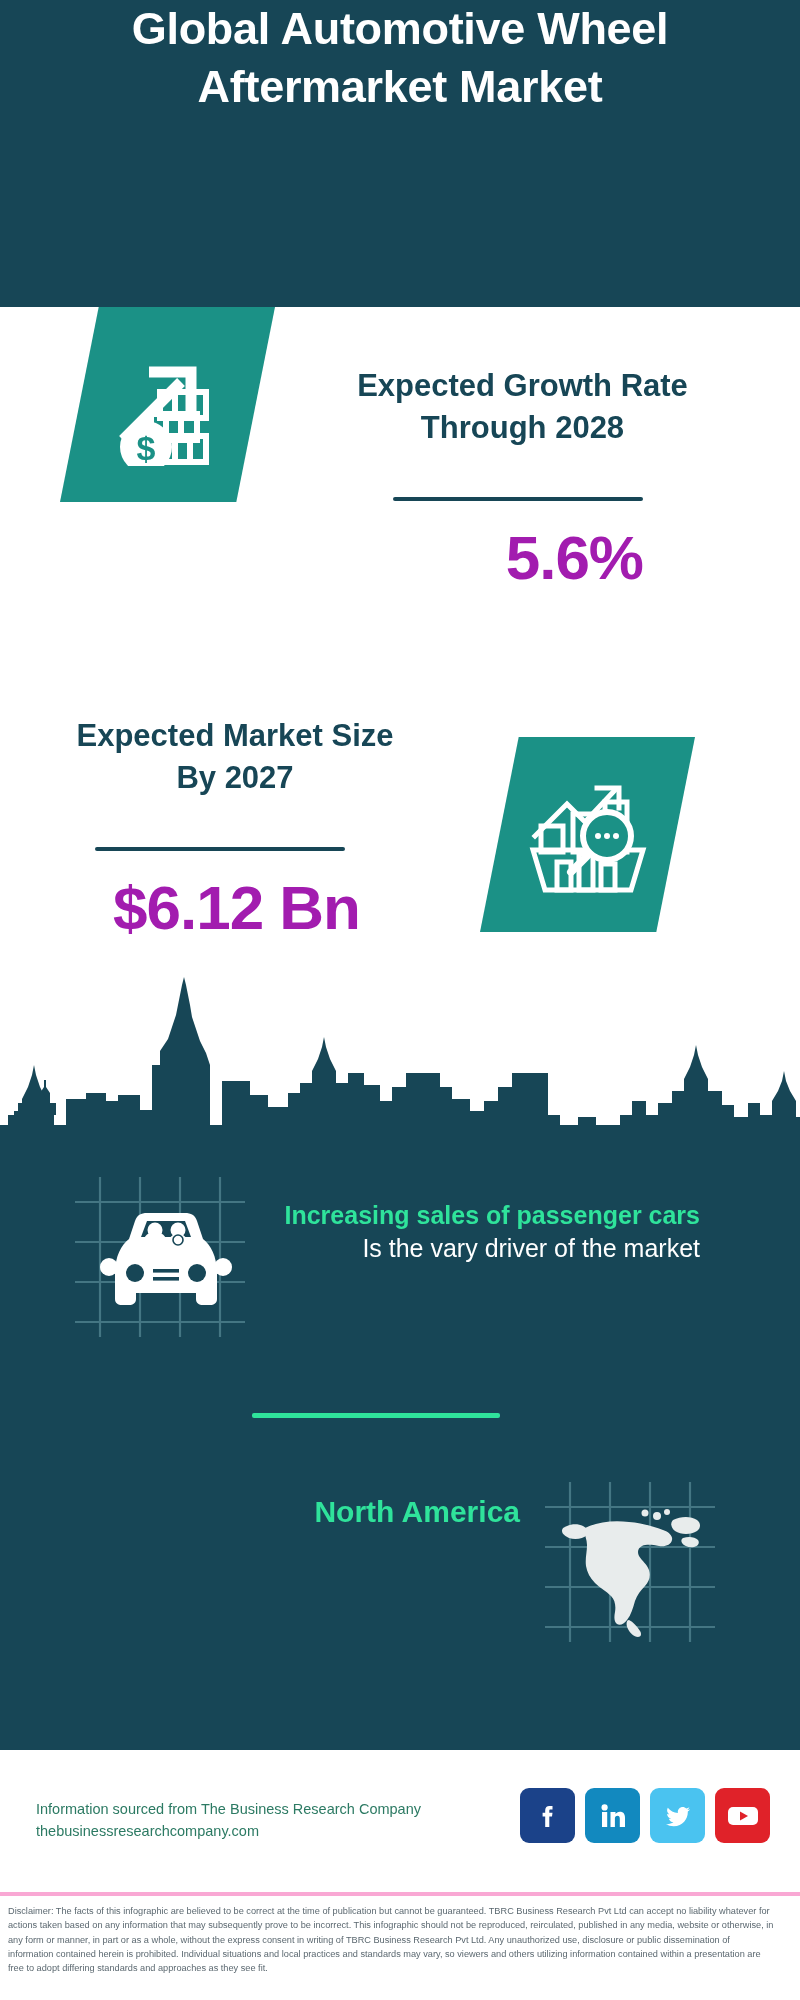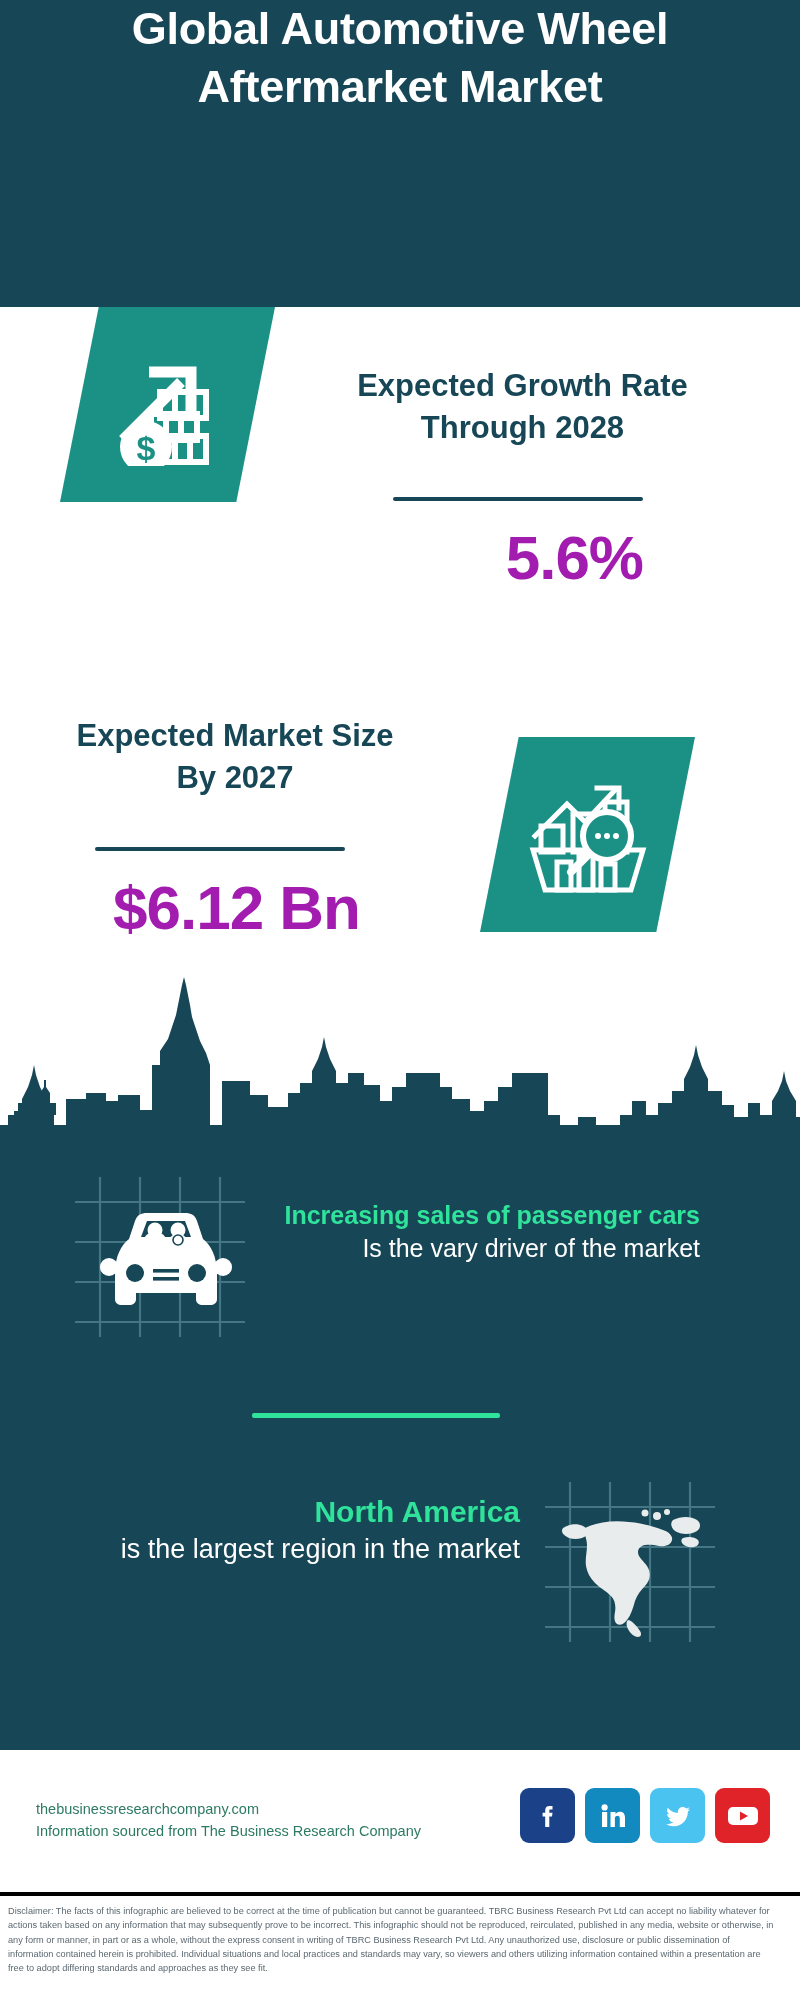--- a/index.html
+++ b/index.html
@@ -81,21 +81,21 @@
   .social-row { position:absolute; right:30px; top:38px; display:flex; gap:10px; }
   .social {
     width:55px; height:55px; border-radius:9px;
     display:flex; align-items:center; justify-content:center;
   }
   .social svg { display:block; }
 
   
   .disclaimer {
     position:absolute; left:0; top:1892px; width:800px; height:108px;
-    background:#ffffff; border-top:4px solid #000000;
+    background:#ffffff; border-top:4px solid #f9a8d4;
     padding:8px 24px 0 8px;
   }
   .disclaimer p {
     color:#5b6870; font-size:9.2px; line-height:1.55; text-align:left;
     font-family:"Liberation Sans", sans-serif;
   }
 </style>
 </head>
 <body>
 
@@ -217,21 +217,20 @@
 
     <div class="fact" style="left:260px; top:62px; width:440px;">
       <span class="hl">Increasing sales of passenger cars</span><br>
       <span class="rest">Is the vary driver of the market</span>
     </div>
 
     <div class="green-rule" style="left:252px; top:276px; width:248px;"></div>
 
     <div class="fact" style="left:70px; top:355px; width:450px;">
       <span class="hl" style="font-size:30px;">North America</span><br>
-      <span class="rest" style="font-size:27px;">is the largest region in the market</span>
     </div>
 
     <div class="grid-icon" style="left:545px; top:345px; width:170px; height:160px;">
       <svg width="170" height="160" viewBox="0 0 170 160">
         <g stroke="#4c7f8c" stroke-width="2.2" opacity="0.85">
           <line x1="0" y1="25" x2="170" y2="25"></line>
           <line x1="0" y1="65" x2="170" y2="65"></line>
           <line x1="0" y1="105" x2="170" y2="105"></line>
           <line x1="0" y1="145" x2="170" y2="145"></line>
           <line x1="25" y1="0" x2="25" y2="160"></line>
@@ -258,22 +257,22 @@
           <circle cx="100" cy="31" r="3.5"></circle>
 
           <path d="M84 138 C88 140 92 144 95 149 C97 152 96 155 93 155 C89 155 85 151 83 147 C81 143 81 138 84 138 Z"></path>
         </g>
       </svg>
     </div>
   </div>
 
   <div class="footer">
     <div class="footer-text">
+      <div>Information sourced from The Business Research Company</div>
       <div>thebusinessresearchcompany.com</div>
-      <div>Information sourced from The Business Research Company</div>
     </div>
 
     <div class="social-row">
       <div class="social" style="background:#1b4289;">
         <svg width="34" height="34" viewBox="0 0 34 34">
             <path fill="#ffffff" d="M21.5 10.5h-2.2c-.6 0-1 .5-1 1.1v2.2h3.2l-.5 3.6h-2.7V28h-4.1V17.4h-2.6v-3.6h2.6v-2.6c0-2.7 1.7-4.2 4.1-4.2h3.2z"></path>
           </svg>
       </div>
       <div class="social" style="background:#1289bf;">
         <svg width="34" height="34" viewBox="0 0 34 34">

